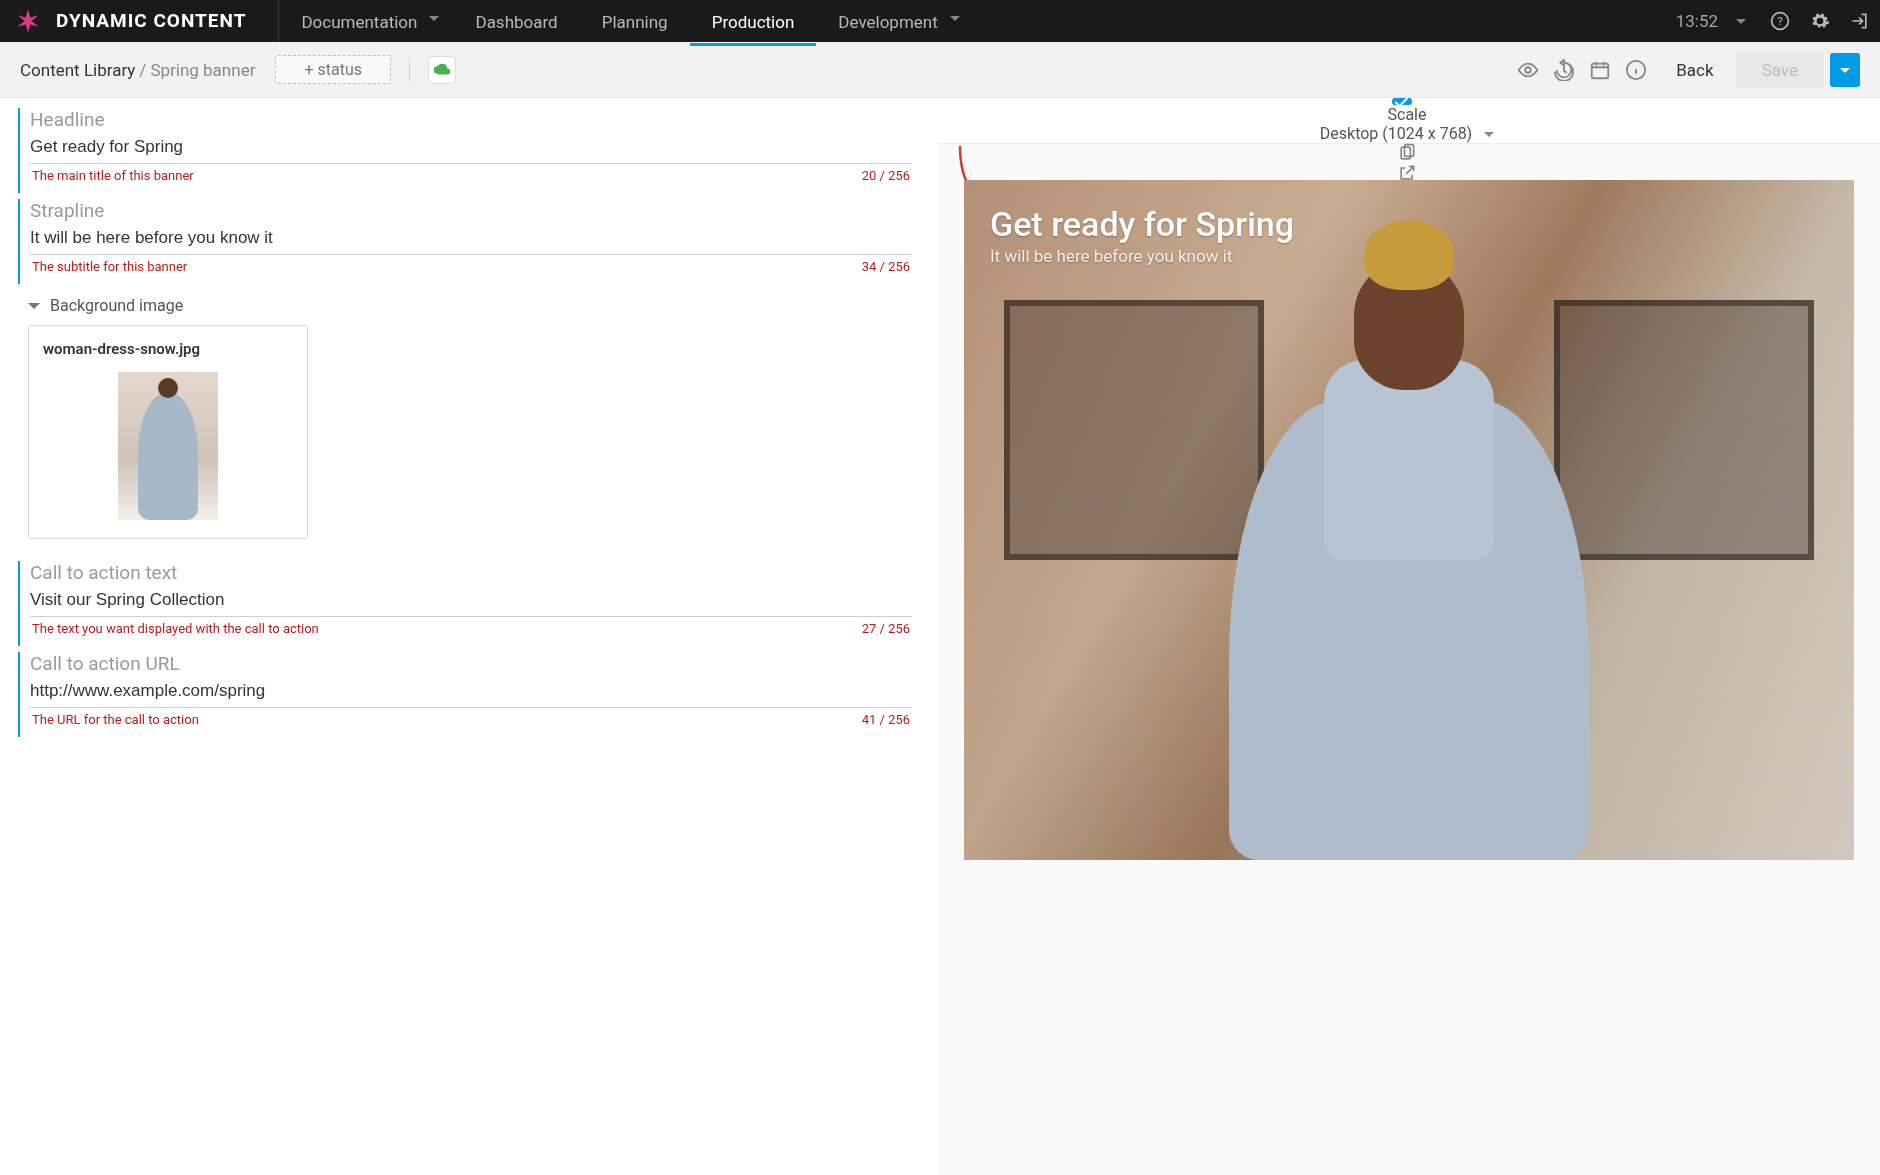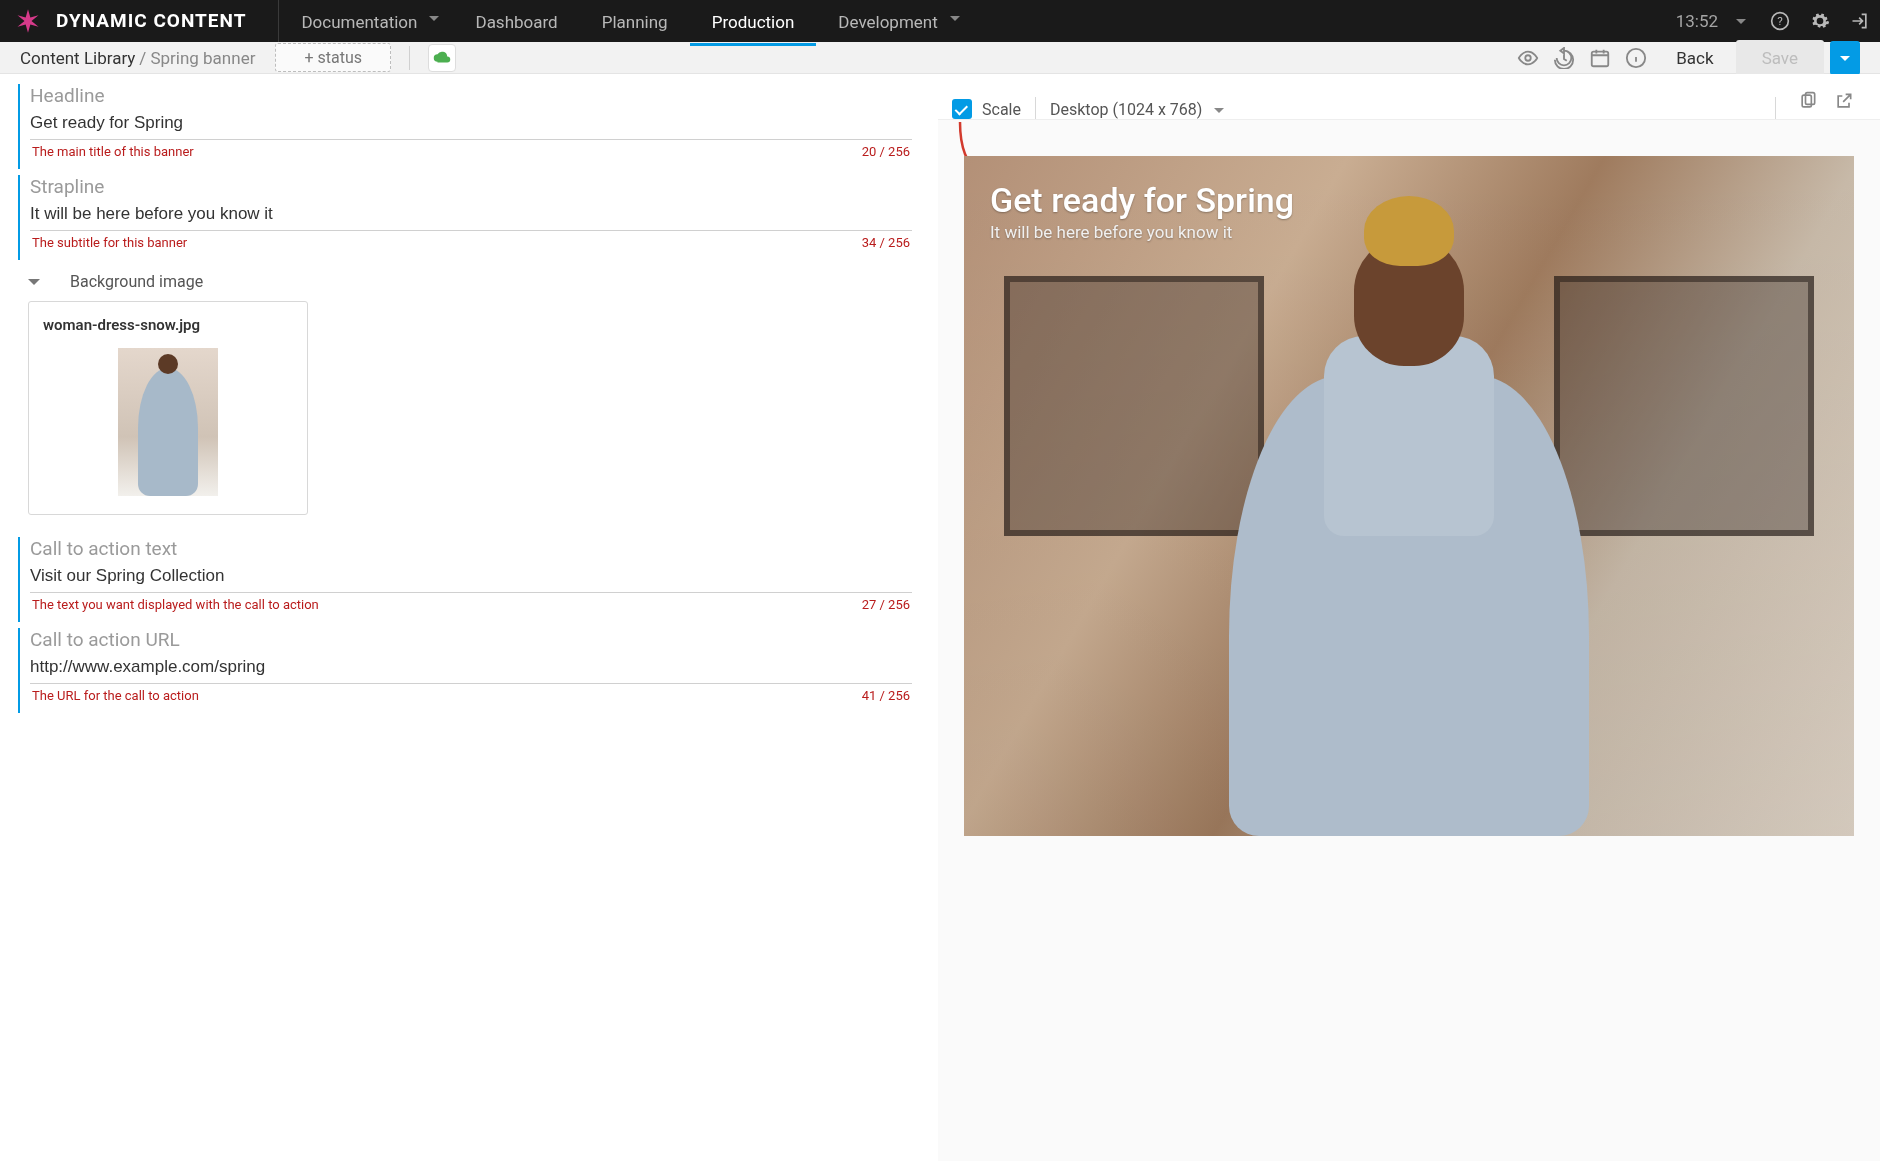--- a/index.html
+++ b/index.html
@@ -33,21 +33,21 @@
   }
   .topbar .icon-btn {
     width:40px; height:42px; display:flex; align-items:center; justify-content:center;
     cursor:pointer; color:#b8b8b8;
   }
   .topbar svg { fill: currentColor; }
   
   .logo svg { width:28px; height:28px; }
   
   .subbar {
-    height: 32px; background:#f2f2f2; border-bottom:1px solid #e4e4e4;
+    height: 56px; background:#f2f2f2; border-bottom:1px solid #e4e4e4;
     display:flex; align-items:center; padding:0 20px; font-size:17px; color:#333;
   }
   .subbar .crumb-main { color:#333; }
   .subbar .crumb-sep  { color:#888; padding:0 4px; }
   .subbar .crumb-sub  { color:#888; }
   .subbar .status-chip {
     margin-left: 20px; border:1px dashed #bdbdbd; color:#777; background:#fafafa;
     padding:4px 28px; border-radius:3px; font-size:16px; cursor:pointer;
   }
   .subbar .vdiv { width:1px; height:24px; background:#d0d0d0; margin:0 18px; }
@@ -76,21 +76,21 @@
   .form-pane { width:938px; padding:10px 26px 0 18px; overflow:auto; }
   .preview-pane { flex:1; display:flex; flex-direction:column; background:#fff; }
   
   .field-block { margin-bottom:6px; padding-left:10px; border-left:2px solid transparent; }
   .field-block.edited { border-left-color:#039be5; }
   .field-label { font-size:19px; color:#9a9a9a; margin-bottom:2px; display:block; }
   .field-input { width:100%; font-size:17px; color:#333; border:none; border-bottom:1px solid #d0d0d0; padding:4px 0 6px; outline:none; background:transparent; }
   .field-help-row { display:flex; justify-content:space-between; font-size:13px; color:#b91c1c; padding:4px 2px 10px; }
   .group-header {
     display:flex; align-items:center; font-size:16px; color:#555; cursor:pointer;
-    padding:6px 0 10px; margin-left:10px;gap:20px;
+    padding:6px 0 10px; margin-left:10px;
   }
   .group-header .chev {
     width:0; height:0; border:6px solid transparent; border-top-color:#777;
     margin-right:10px; transform:translateY(3px);
   }
   .img-card {
     margin:0 0 22px 10px; width:280px; border:1px solid #d8d8d8; border-radius:3px;
     padding:14px 14px 18px; background:#fff;
   }
   .img-card .name { font-size:15px; font-weight:600; color:#333; margin-bottom:14px; word-break:break-all; }
@@ -103,22 +103,22 @@
     position:absolute; bottom:0; left:50%; transform:translateX(-50%);
     width:60px; height:128px;
     background:#a7b9c9; border-radius:30px 30px 12px 12px / 60px 60px 12px 12px;
   }
   .img-card .thumb .head {
     position:absolute; top:6px; left:50%; transform:translateX(-50%);
     width:20px; height:20px; border-radius:50%; background:#5c3a26;
   }
   
   .preview-toolbar {
-    height:46px; border-bottom:1px solid #eee; display:flex; align-items:flex-end;
-    padding:0 18px 0 14px; font-size:16px; color:#555; position:relative; background:#fff;
+    height:46px; border-bottom:1px solid #eee; display:flex; align-items:center;
+    padding:0 18px 0 14px; font-size:16px; color:#555; position:relative; background:#fff;flex-direction:column;
   }
   .preview-toolbar .scale-chk {
     width:20px; height:20px; border-radius:3px; background:#039be5;
     display:flex; align-items:center; justify-content:center; margin-right:10px;
   }
   .preview-toolbar .scale-chk::after {
     content:""; width:10px; height:5px; border:2px solid #fff; border-top:none; border-right:none;
     transform: rotate(-45deg) translateY(-1px);
   }
   .preview-toolbar .vdiv { width:1px; height:22px; background:#d8d8d8; margin:0 14px; }

